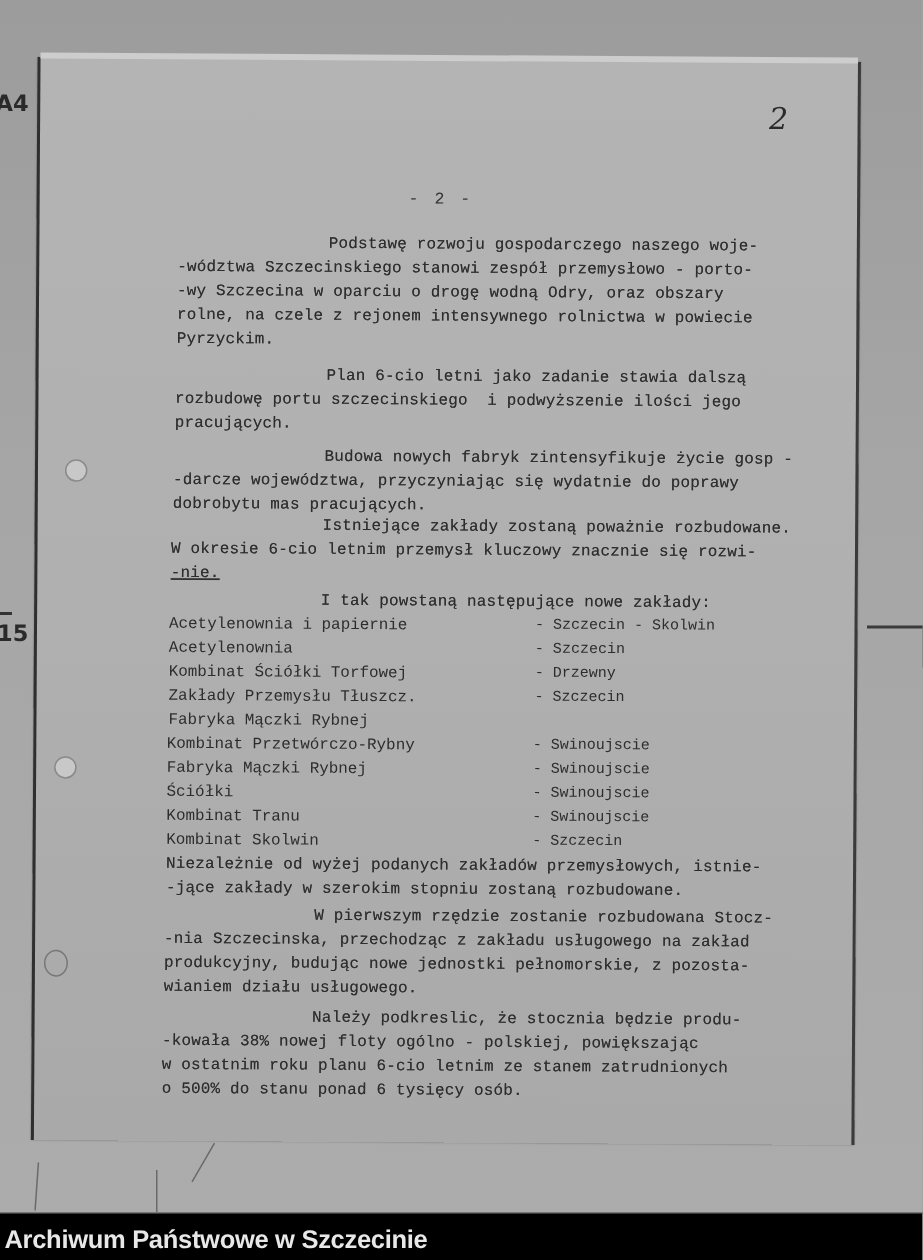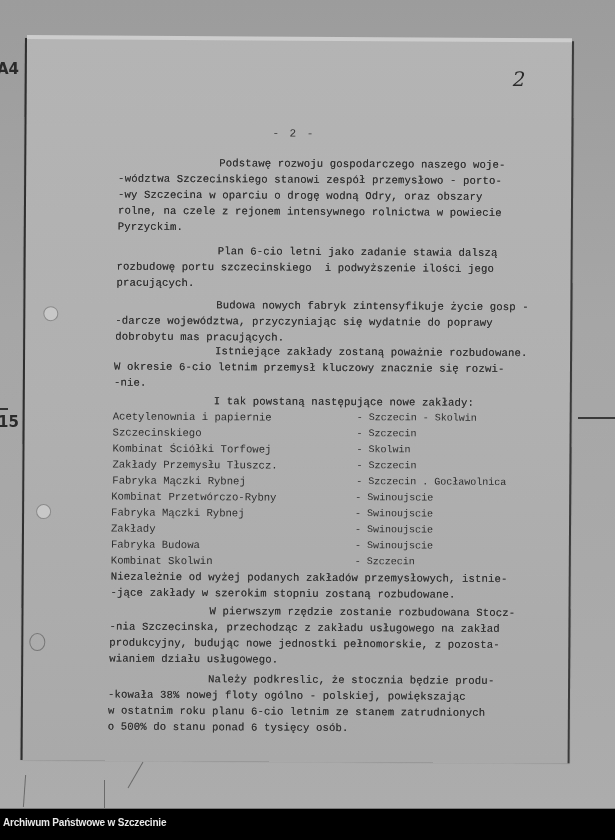--- a/index.html
+++ b/index.html
@@ -55,21 +55,21 @@
     }
     .list-row { position: absolute; left: 94px; width: 420px; height: 16px; }
     .list-row .name { position: absolute; left: 0; top: 0; font-size: 10.6px; color: #2d2d2d; white-space: pre; }
     .list-row .loc { position: absolute; left: 244px; top: 0; font-size: 10px; color: #2d2d2d; white-space: pre; }
     .footer {
       position: absolute; left: 0; top: 808px; width: 615px; height: 32px; background: #000;
       border-top: 1px solid #777;
     }
     .footer-label {
       position: absolute; left: 3px; top: 8px; color: #e8e8e8;
-      font-family: "Liberation Sans", sans-serif; font-size: 10px; font-weight: bold; letter-spacing: -0.2px;
+      font-family: "Liberation Sans", sans-serif; font-size: 17px; font-weight: bold; letter-spacing: -0.2px;
     }
     .scratch { position: absolute; background: #6a6a6a; width: 1px; }
   </style>
 </head>
 <body>
 
 <div class="scan-bg"></div>
 
 <span class="edge-label edge-a4">A4</span>
 <div class="edge-tick-left"></div>
@@ -105,59 +105,58 @@
 
   <div>
     <span class="txt" style="left:191px; top:260px;">Budowa nowych fabryk zintensyfikuje życie gosp -</span>
     <span class="txt" style="left:90px; top:276px;">-darcze województwa, przyczyniając się wydatnie do poprawy</span>
     <span class="txt" style="left:90px; top:292px;">dobrobytu mas pracujących.</span>
   </div>
 
   <div>
     <span class="txt" style="left:190px; top:306px;">Istniejące zakłady zostaną poważnie rozbudowane.</span>
     <span class="txt" style="left:89px; top:322px;">W okresie 6-cio letnim przemysł kluczowy znacznie się rozwi-</span>
-    <span class="txt" style="left:89px; top:338px;">-nie.</span>
+    <span class="txt" style="left:89px; top:338px;text-decoration:underline;">-nie.</span>
   </div>
 
   <span class="txt" style="left:189px; top:356px;">I tak powstaną następujące nowe zakłady:</span>
   <div>
     <div class="list-row" style="top:372px; left:88px;">
       <span class="name">Acetylenownia i papiernie</span>
       <span class="loc">- Szczecin - Skolwin</span>
     </div>
     <div class="list-row" style="top:388px; left:88px;">
-      <span class="name">Szczecinskiego</span>
+      <span class="name">Acetylenownia</span>
       <span class="loc">- Szczecin</span>
     </div>
     <div class="list-row" style="top:404px; left:88px;">
       <span class="name">Kombinat Ściółki Torfowej</span>
-      <span class="loc">- Skolwin</span>
+      <span class="loc">- Drzewny</span>
     </div>
     <div class="list-row" style="top:420px; left:88px;">
       <span class="name">Zakłady Przemysłu Tłuszcz.</span>
       <span class="loc">- Szczecin</span>
     </div>
     <div class="list-row" style="top:436px; left:88px;">
       <span class="name">Fabryka Mączki Rybnej</span>
-      <span class="loc">- Szczecin . Gocławolnica</span>
     </div>
     <div class="list-row" style="top:452px; left:87px;">
       <span class="name">Kombinat Przetwórczo-Rybny</span>
       <span class="loc">- Swinoujscie</span>
     </div>
     <div class="list-row" style="top:468px; left:87px;">
       <span class="name">Fabryka Mączki Rybnej</span>
       <span class="loc">- Swinoujscie</span>
     </div>
     <div class="list-row" style="top:484px; left:87px;">
-      <span class="name">Zakłady</span>
+      <span class="name">Ściółki</span>
       <span class="loc">- Swinoujscie</span>
     </div>
     <div class="list-row" style="top:500px; left:87px;">
-      <span class="name">Fabryka Budowa</span>
+      <span class="name">Kombinat Tranu</span>
       <span class="loc">- Swinoujscie</span>
     </div>
     <div class="list-row" style="top:516px; left:87px;">
       <span class="name">Kombinat Skolwin</span>
       <span class="loc">- Szczecin</span>
     </div>
   </div>
 
   <div>
     <span class="txt" style="left:87px; top:532px;">Niezależnie od wyżej podanych zakładów przemysłowych, istnie-</span>

